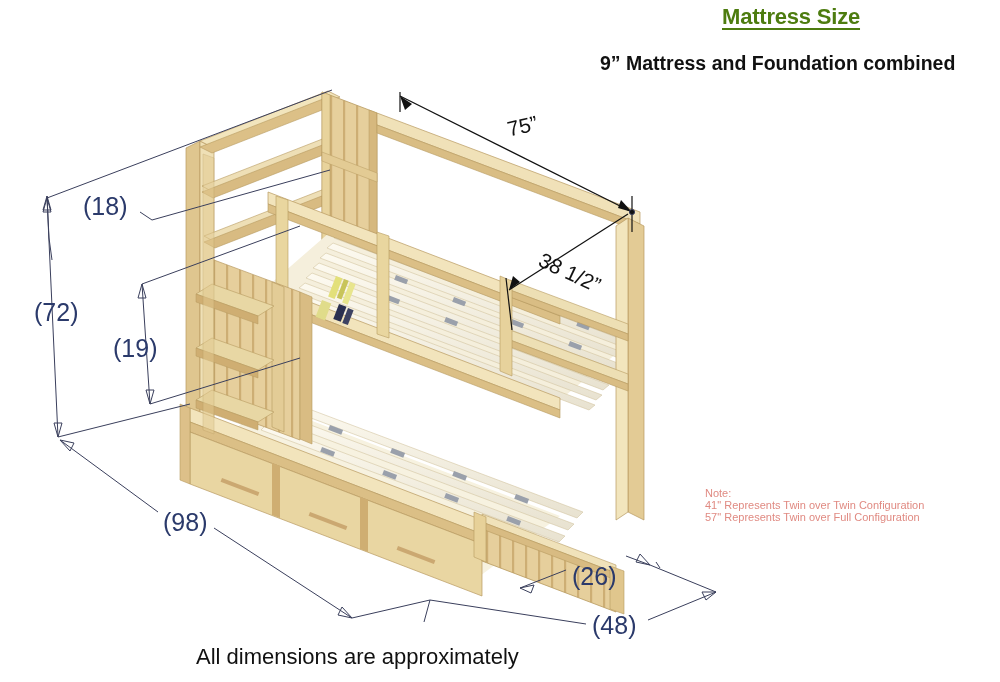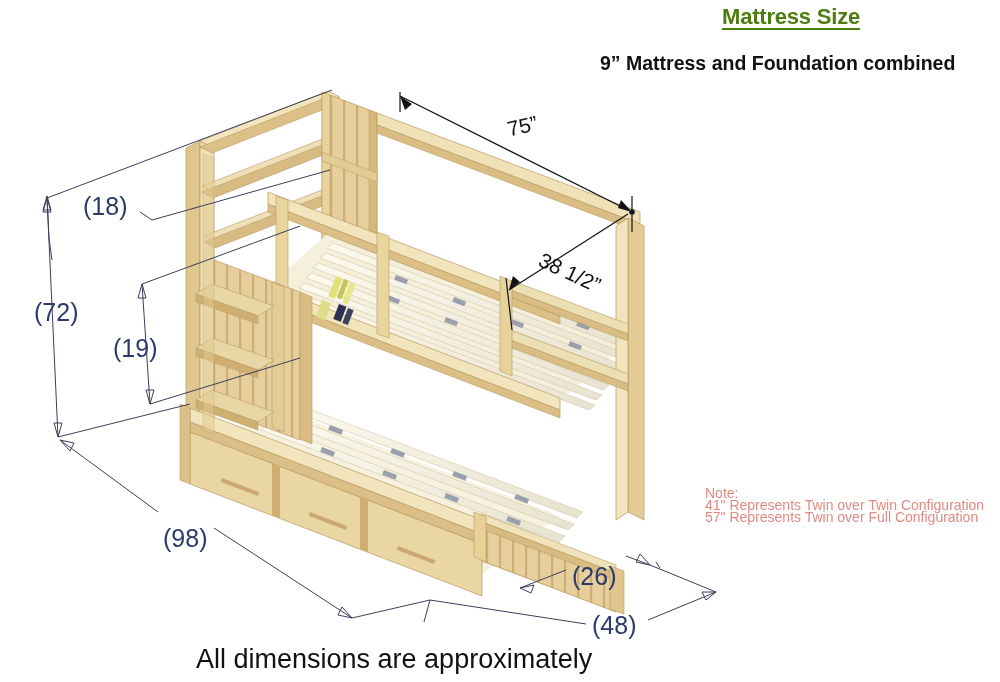--- a/index.html
+++ b/index.html
@@ -24,26 +24,26 @@
     white-space:nowrap;
   }
   .mattress-lines{
     left:600px; top:52px; width:400px;
     font-size:19.5px; color:#111; line-height:22px;
     white-space:nowrap;
     font-weight:bold;
   }
   .note-block{
     left:705px; top:487px; width:250px;
-    font-size:14px; color:#e08a82; line-height:12px;
+    font-size:11px; color:#e08a82; line-height:12px;
     white-space:nowrap;
   }
   .caption-bottom{
     left:196px; top:644px;
-    font-size:27px; color:#111; white-space:nowrap;
+    font-size:22px; color:#111; white-space:nowrap;
   }
 
   
   .dim{
     color:#2b3a6b; font-size:25px; font-weight:normal;
     white-space:nowrap; letter-spacing:0px;
   }
   .dim-black{
     color:#111; font-size:21px; white-space:nowrap;
   }
@@ -312,21 +312,21 @@
 
   <div class="note-block">
     <div>Note:</div>
     <div>41" Represents Twin over Twin Configuration</div>
     <div>57" Represents Twin over Full Configuration</div>
   </div>
 
   <div class="dim" style="left:83px;  top:192px;">(18)</div>
   <div class="dim" style="left:34px;  top:298px;">(72)</div>
   <div class="dim" style="left:113px; top:334px;">(19)</div>
-  <div class="dim" style="left:163px; top:524px;">(98)</div>
+  <div class="dim" style="left:163px; top:508px;">(98)</div>
   <div class="dim" style="left:572px; top:562px;">(26)</div>
   <div class="dim" style="left:592px; top:611px;">(48)</div>
 
   <div class="dim-black rot-75" style="left:505px; top:118px;">75”</div>
   <div class="dim-black rot-385" style="left:545px; top:248px;">38 1/2”</div>
 
   <div class="caption-bottom">All dimensions are approximately</div>
 
 </div>
 

